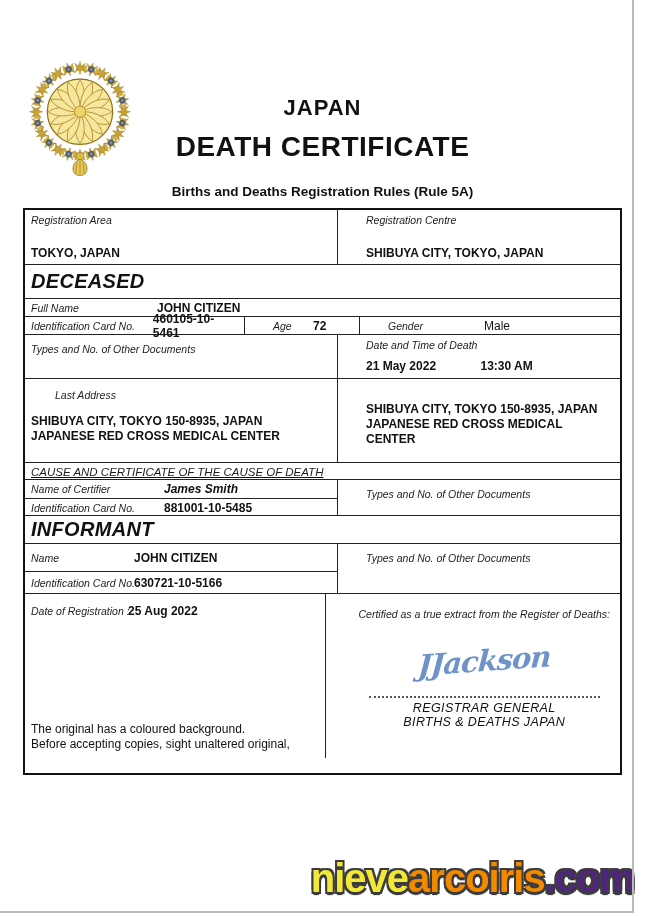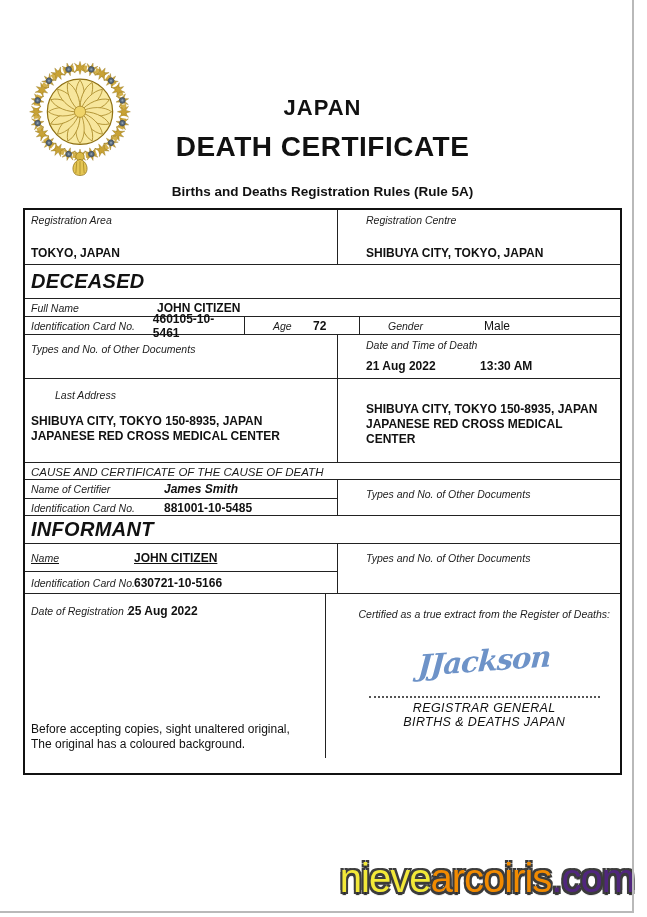--- a/index.html
+++ b/index.html
@@ -53,35 +53,35 @@
   .inline-label-row .lbl { width:126px; flex:none; }
 
   .minicell { display:flex; align-items:center; padding:0 6px; height:100%; }
 
   .addr-lines { margin-top:13px; line-height:15px; }
 
   .cert-left-row { display:flex; align-items:center; height:18px; padding:0 6px; }
   .cert-left-row + .cert-left-row { border-top:1px solid #222; }
   .cert-left-row .lbl { width:133px; flex:none; }
 
-  .inf-name-row { display:flex; align-items:center; height:28px; padding:0 6px; border-bottom:1px solid #222;text-decoration:underline; }
+  .inf-name-row { display:flex; align-items:center; height:28px; padding:0 6px; border-bottom:1px solid #222; }
   .inf-id-row   { display:flex; align-items:center; height:21px; padding:0 6px; }
   .inf-name-row .lbl, .inf-id-row .lbl { width:103px; flex:none; }
 
   .sig-name { font-family:"DejaVu Serif", serif; font-style:italic; font-weight:bold;
               font-size:29px; color:#6e93c8; transform:rotate(-4deg) skewX(-8deg);
               letter-spacing:-1px; display:inline-block; }
   .dotted { border-bottom:2px dotted #555; width:92%; margin:4px auto 0; }
   .registrar { text-align:center; font-style:italic; font-size:12.5px; line-height:14px;
                letter-spacing:.4px; margin-top:3px; }
 
   .notice { font-size:12px; line-height:15px; }
 
   
-  .watermark { position:absolute; top:856px; right:13px; font-size:40px; font-weight:normal;
+  .watermark { position:absolute; top:856px; right:13px; font-size:40px; font-weight:bold;
                letter-spacing:-1px; white-space:nowrap;
                text-shadow:-2px -2px 0 #3c3c3c, 2px -2px 0 #3c3c3c, -2px 2px 0 #3c3c3c,
                             2px 2px 0 #3c3c3c, 0 3px 1px #222; }
   .wm-1 { color:#f2e838; }
   .wm-2 { color:#f18a00; }
   .wm-3 { color:#50267d; }
 </style>
 </head>
 <body>
 
@@ -209,21 +209,21 @@
       </div>
     </div>
 
     <div class="row r-typesdate">
       <div class="cell split-l pad">
         <span class="lbl">Types and No. of Other Documents</span>
       </div>
       <div class="cell split-r pad vbetween">
         <span class="lbl">Date and Time of Death</span>
         <span>
-          <span class="val">21 Aug 2022</span>
+          <span class="val">21 May 2022</span>
           <span class="val" style="margin-left:40px;">13:30 AM</span>
         </span>
       </div>
     </div>
 
     <div class="row r-address">
       <div class="cell split-l pad">
         <span class="lbl" style="display:block; margin-top:6px;margin-left:24px;">Last Address</span>
         <div class="addr-lines">
           <div class="val">SHIBUYA CITY, TOKYO 150-8935, JAPAN</div>
@@ -232,21 +232,21 @@
       </div>
       <div class="cell split-r pad">
         <div class="addr-lines" style="margin-top:19px;">
           <div class="val">SHIBUYA CITY, TOKYO 150-8935, JAPAN</div>
           <div class="val">JAPANESE RED CROSS MEDICAL CENTER</div>
         </div>
       </div>
     </div>
 
     <div class="row r-causehdr">
-      <div class="cell" style="width:100%; padding:0 6px;">
+      <div class="cell" style="width:100%; padding:0 6px;text-decoration:underline;">
         <span class="lbl" style="font-size:11.5px;">CAUSE AND CERTIFICATE OF THE CAUSE OF DEATH</span>
       </div>
     </div>
 
 
     <div class="row r-cert">
       <div class="cell split-l">
         <div class="cert-left-row">
           <span class="lbl">Name of Certifier</span>
           <span class="val" style="font-style:italic;">James Smith</span>
@@ -283,22 +283,22 @@
       </div>
     </div>
 
     <div class="row r-final">
       <div class="cell split-l vbetween" style="padding:10px 6px 6px;">
         <div style="display:flex; align-items:center;">
           <span class="lbl" style="width:97px;">Date of Registration :</span>
           <span class="val">25 Aug 2022</span>
         </div>
         <div class="notice">
+          <div>The original has a coloured background.</div>
           <div>Before accepting copies, sight unaltered original,</div>
-          <div>The original has a coloured background.</div>
         </div>
       </div>
       <div class="cell split-r" style="padding:10px 10px 8px;">
         <span class="lbl">Certified as a true extract from the Register of Deaths:</span>
         <div style="text-align:center; margin-top:22px; height:48px;">
           <span class="sig-name">JJackson</span>
         </div>
         <div class="dotted"></div>
         <div class="registrar">
           <div>REGISTRAR GENERAL</div>

